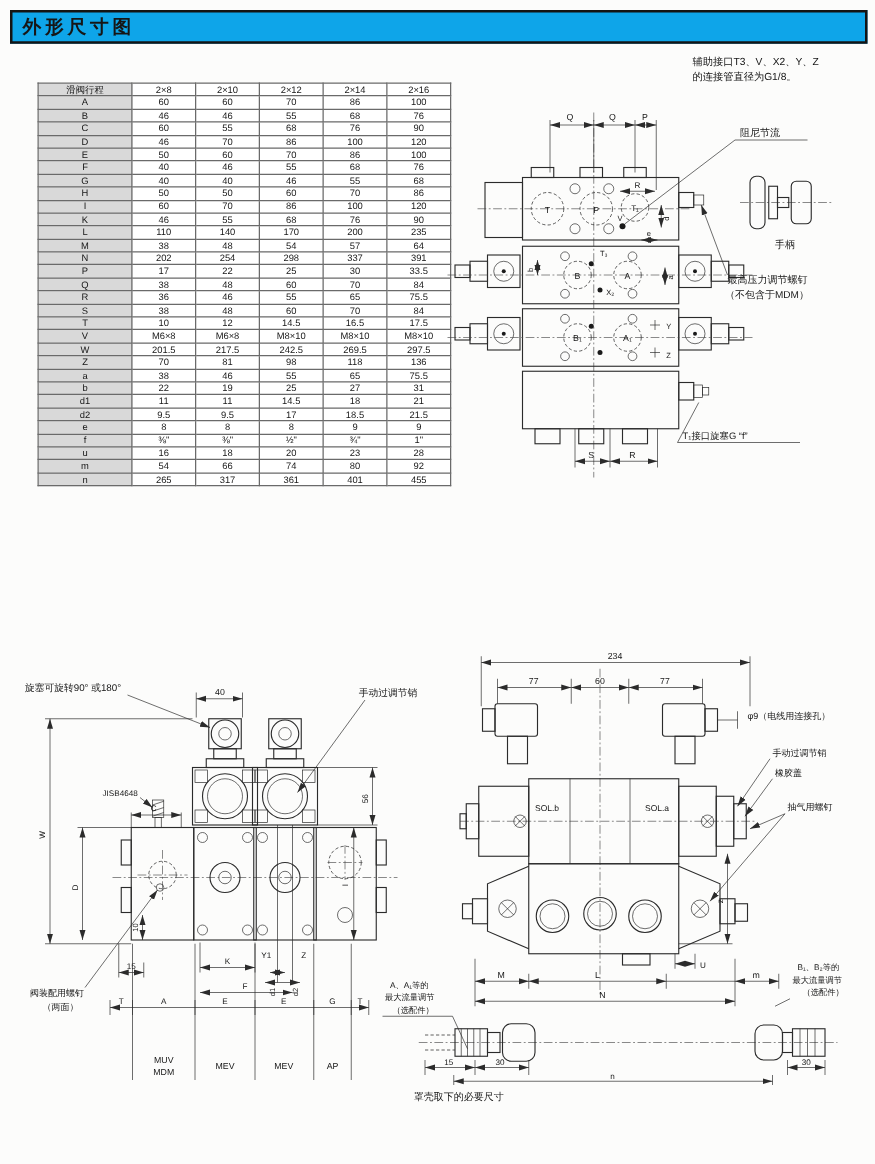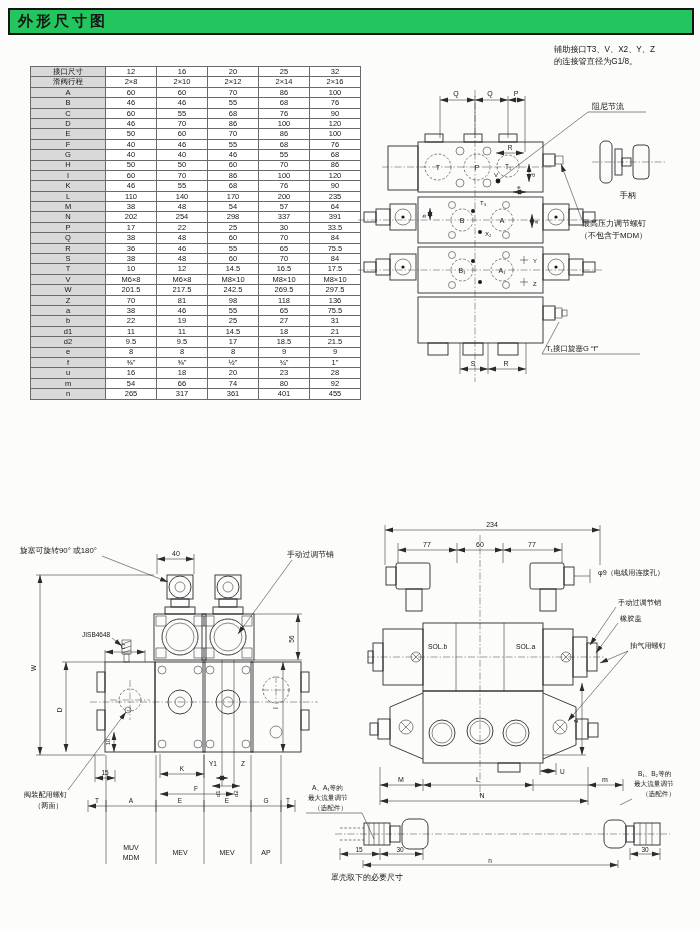--- a/index.html
+++ b/index.html
@@ -5,21 +5,21 @@
   html,body{margin:0;padding:0;}
   body{
     width:700px;height:931px;position:relative;overflow:hidden;
     background:#fcfcfb;color:#161616;
     font-family:"Liberation Sans","DejaVu Sans",sans-serif;
   }
   .title-box{
     position:absolute;left:8px;top:8px;width:674px;height:23px;
     border:2px solid #141414;display:flex;align-items:center;
     padding-left:8px;font-size:15px;font-weight:bold;letter-spacing:3px;
-    background:#22c55e;
+    background:#0ea5e9;
   }
   .dims-table{
     position:absolute;left:30px;top:66px;border-collapse:collapse;
     font-size:7.5px;line-height:1;background:#fff;
     border:1.5px solid #2a2a2a;
   }
   .dims-table th,.dims-table td{
     border:0.8px solid #6a6a6a;height:9.4px;padding:0 2px;
     text-align:center;font-weight:normal;white-space:nowrap;
   }
@@ -41,28 +41,20 @@
   .rod-caption{position:absolute;left:331px;top:872px;font-size:8px;}
 </style>
 </head>
 <body>
 
 <div class="title-box">外形尺寸图</div>
 
 <table class="dims-table">
   <tbody>
 
-      <tr>
-        <th>接口尺寸</th>
-        <td>12</td>
-        <td>16</td>
-        <td>20</td>
-        <td>25</td>
-        <td>32</td>
-      </tr>
 
 
       <tr>
         <th>滑阀行程</th>
         <td>2×8</td>
         <td>2×10</td>
         <td>2×12</td>
         <td>2×14</td>
         <td>2×16</td>
       </tr>

